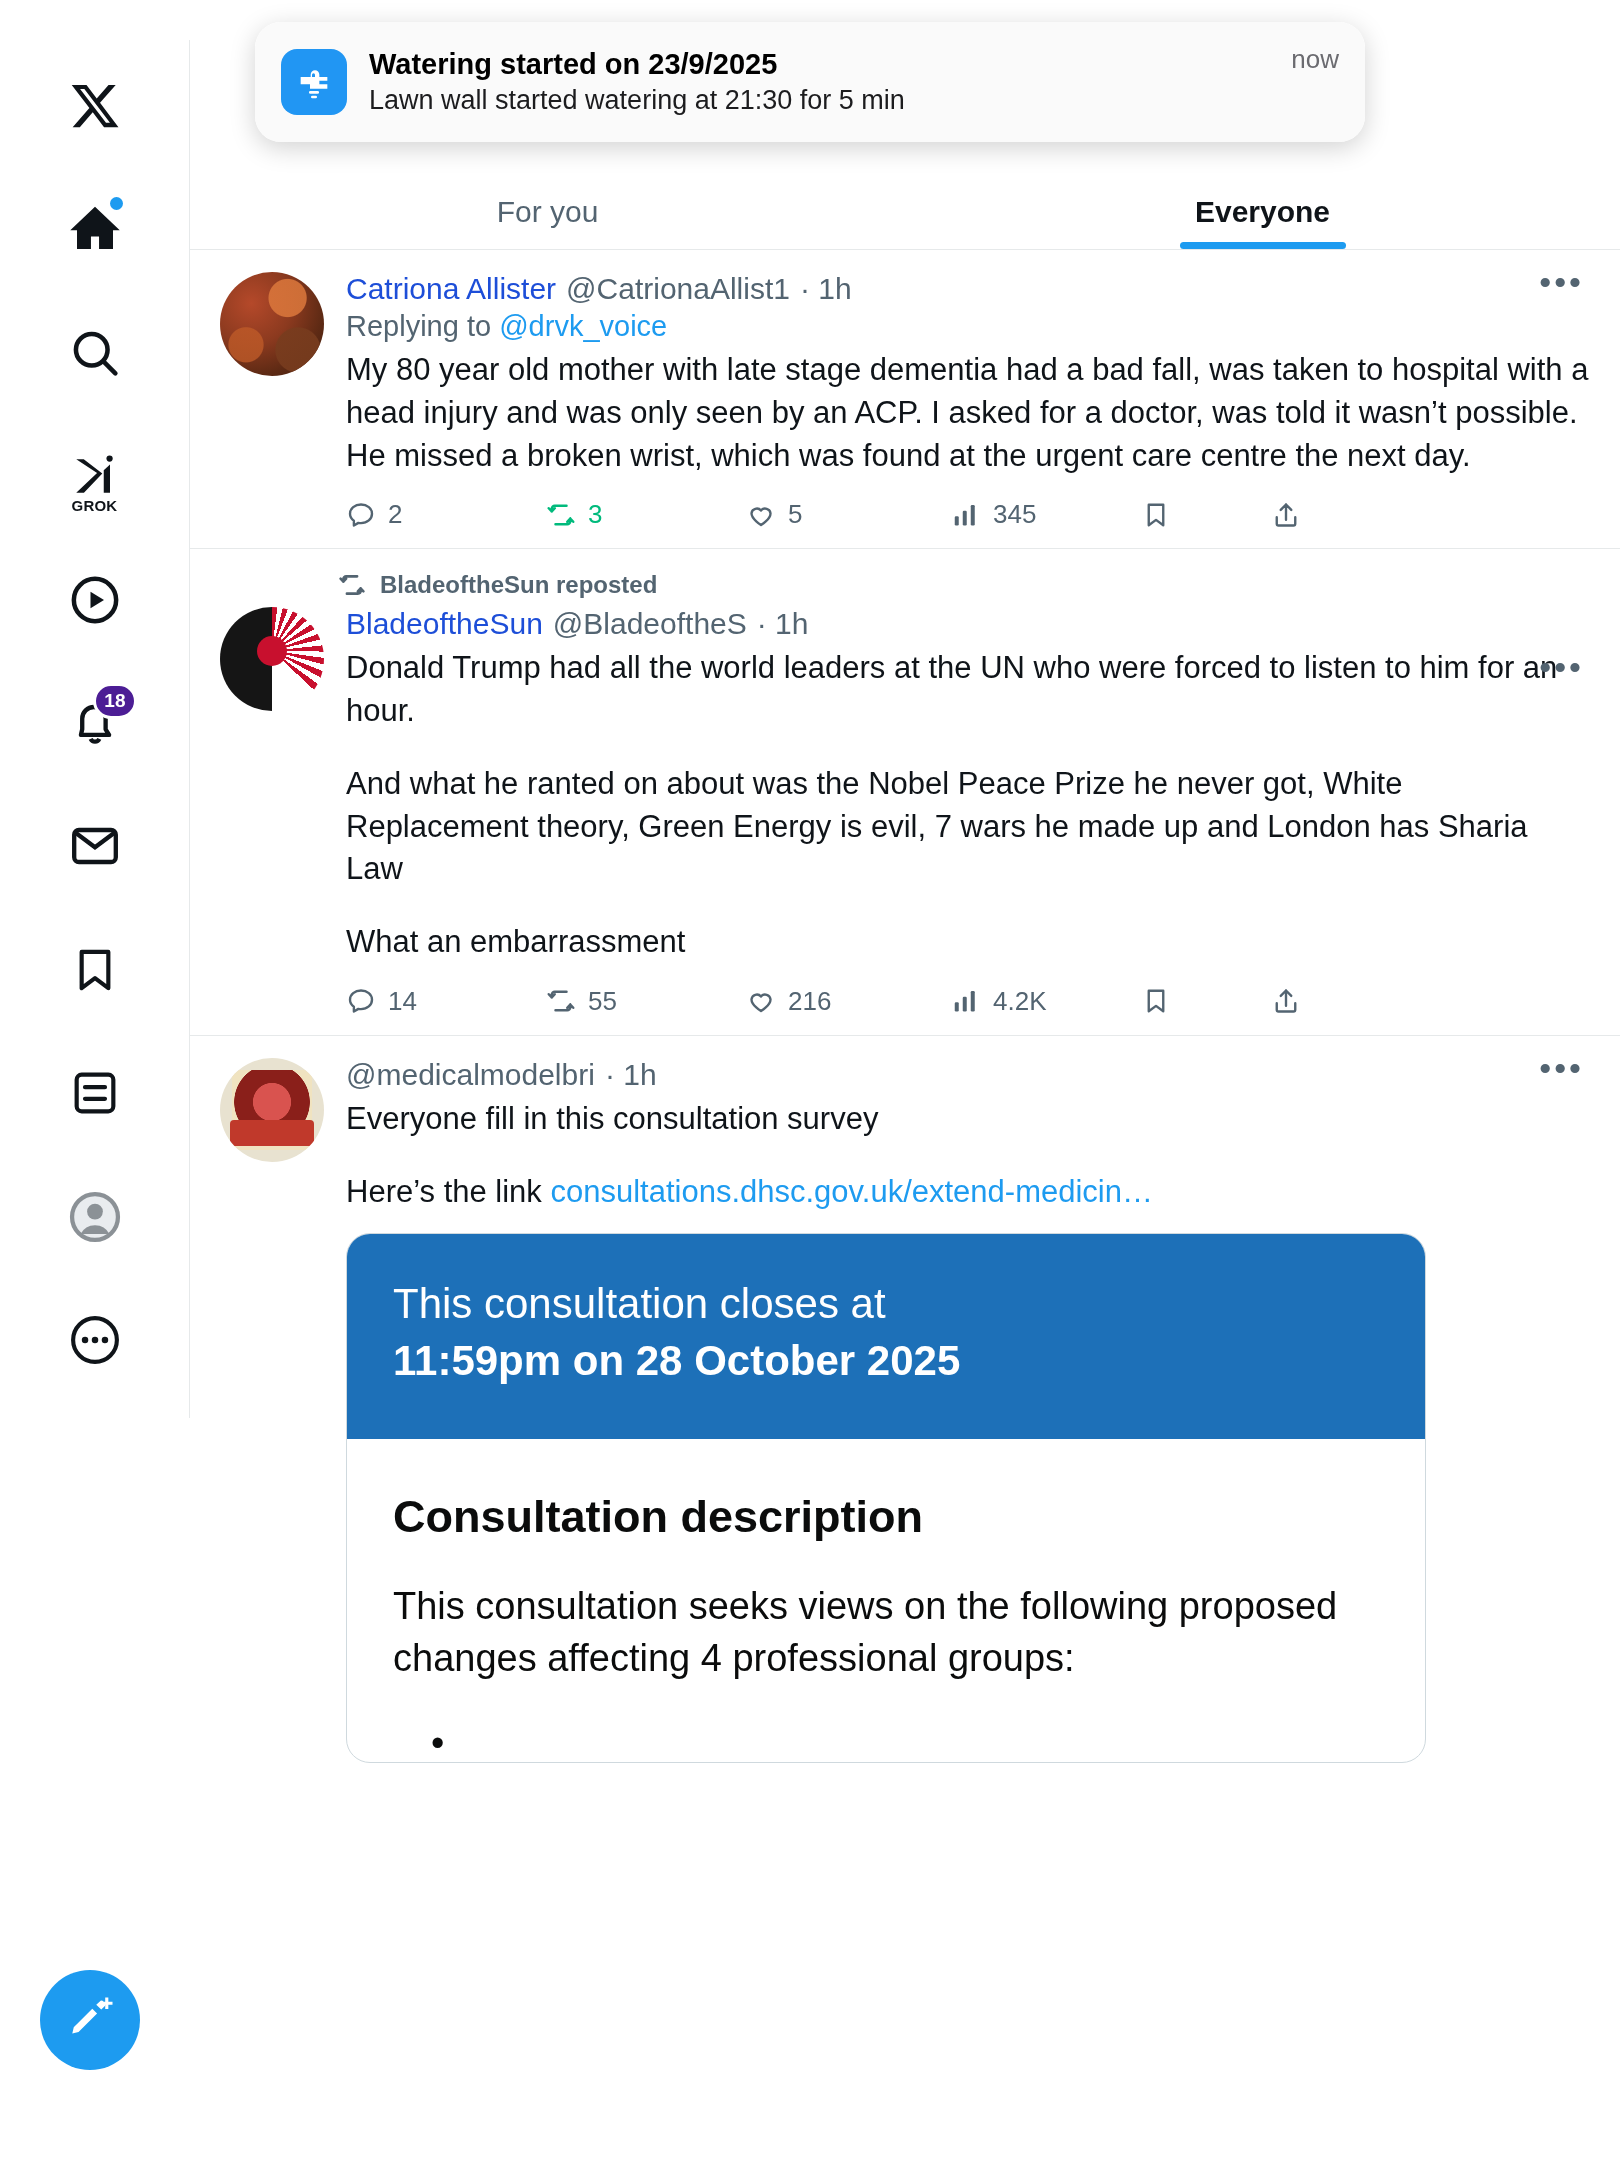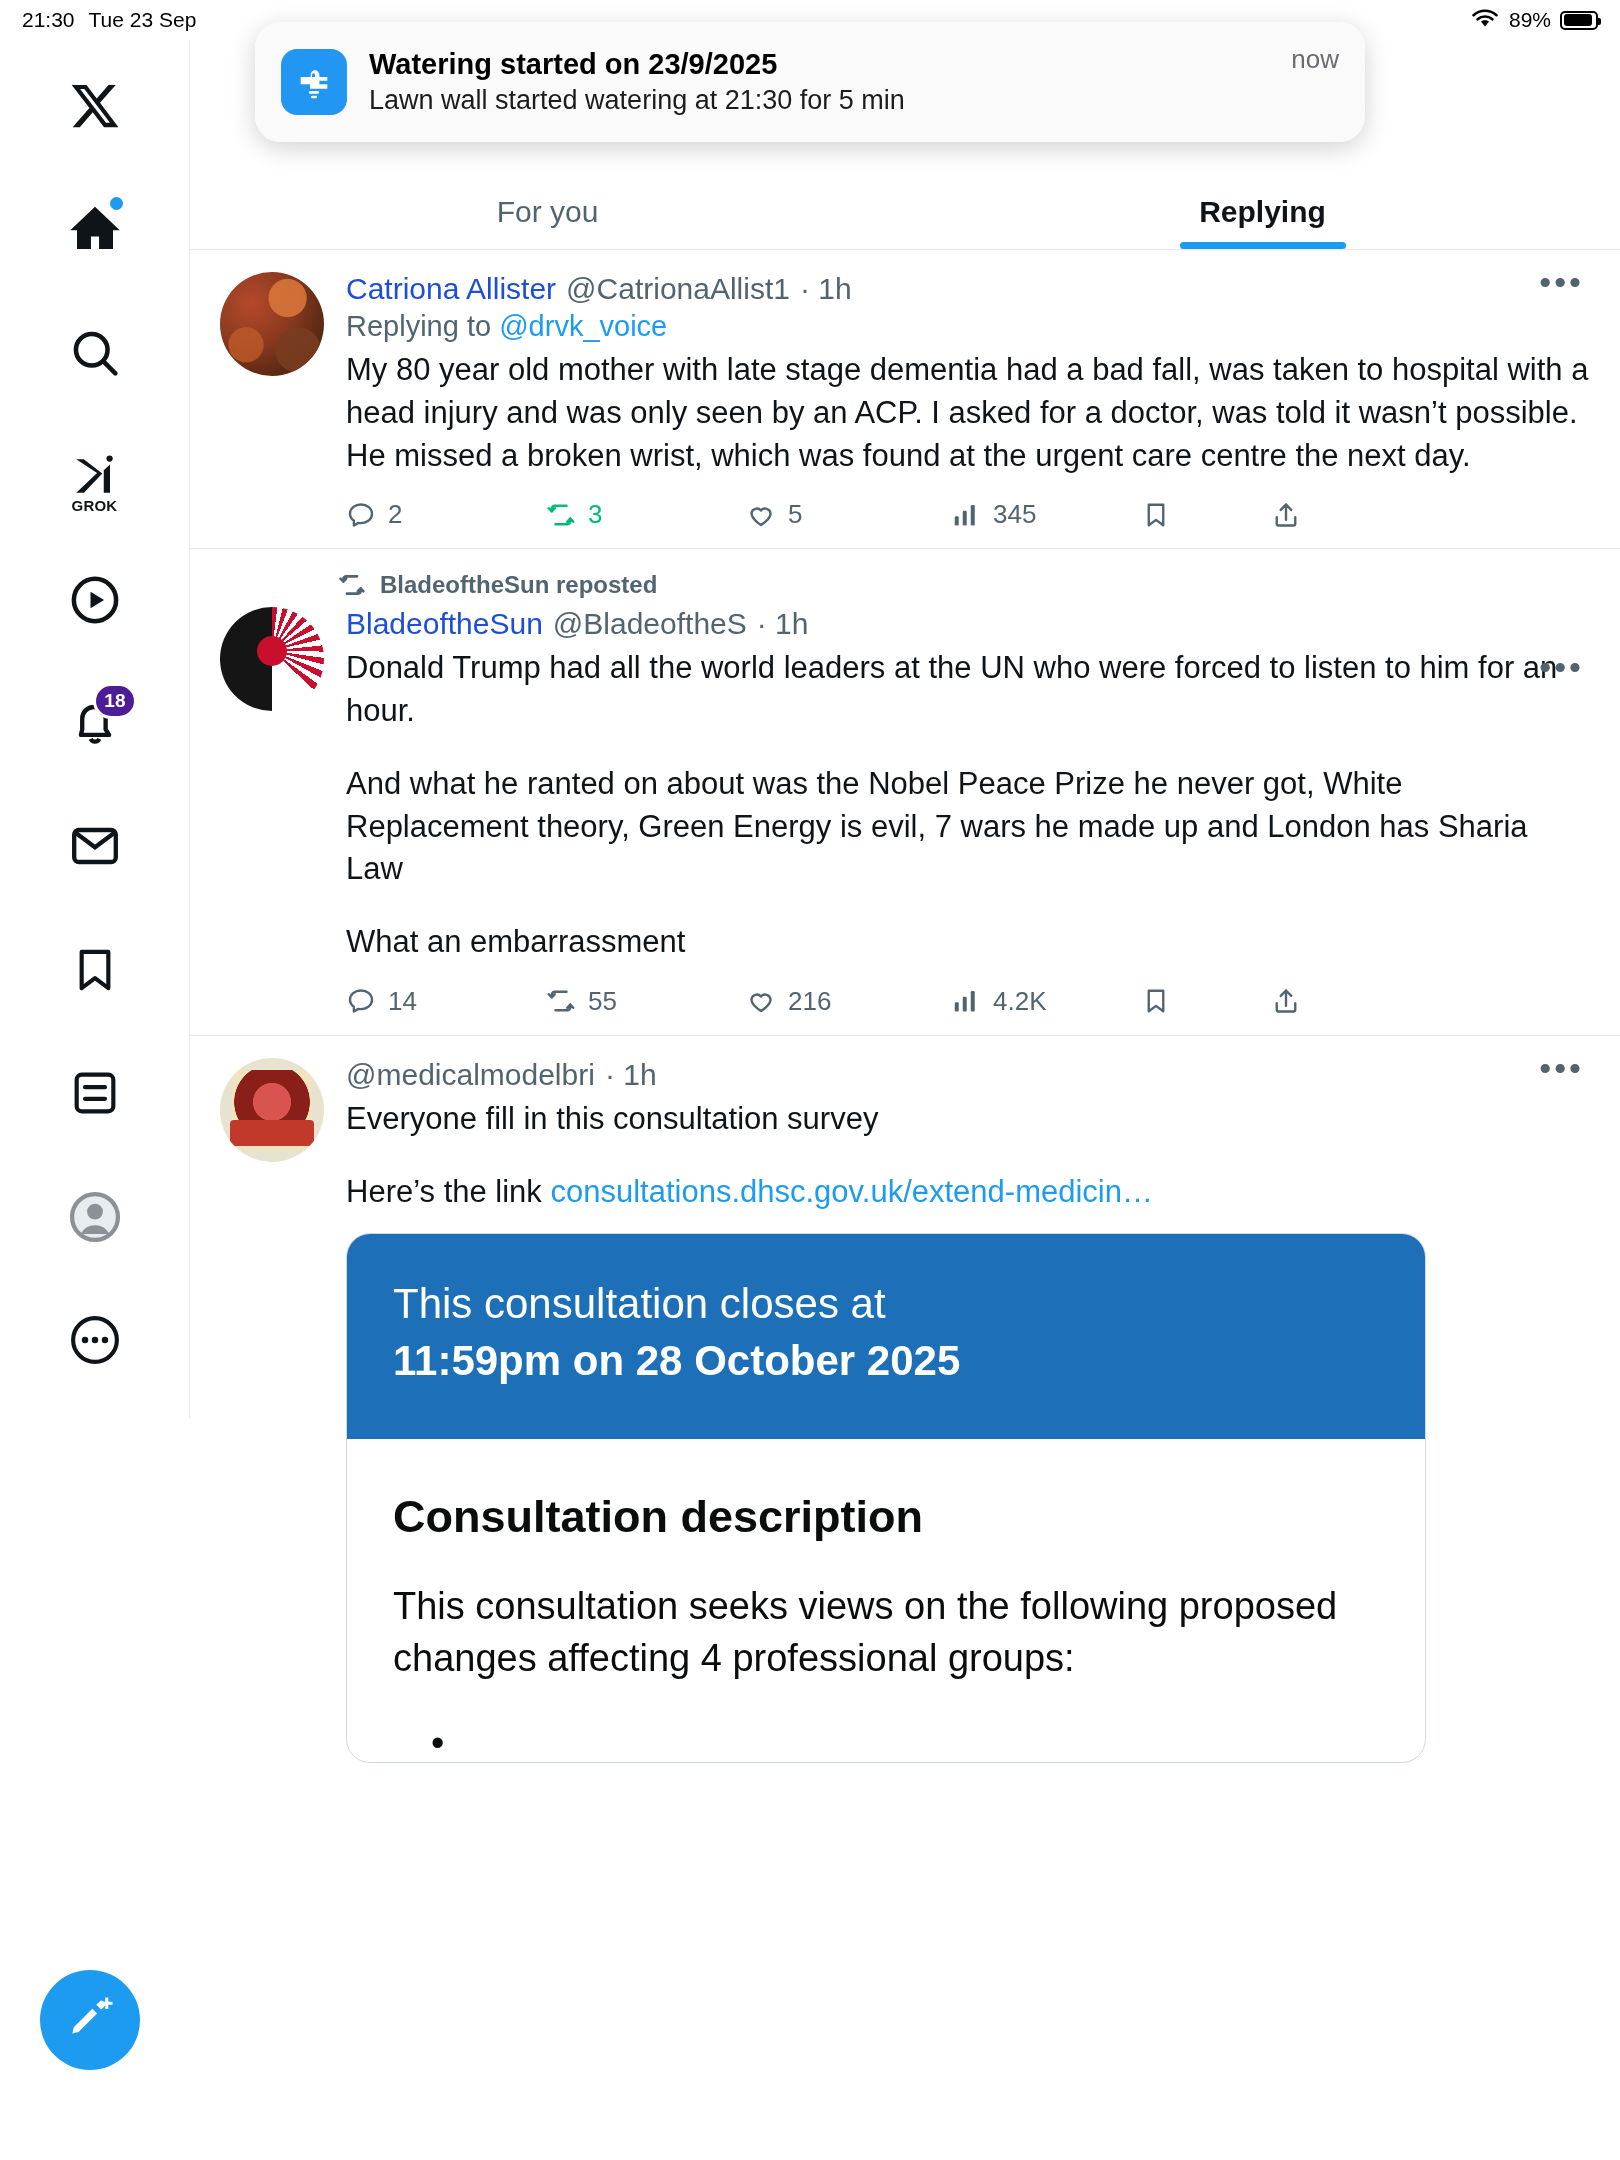--- a/index.html
+++ b/index.html
@@ -184,39 +184,20 @@
   .notif-text { flex: 1; min-width: 0; }
   .notif-title { font-size: 29px; font-weight: 700; color: #000; line-height: 1.25; }
   .notif-sub { font-size: 27px; color: #1c1c1e; line-height: 1.3; margin-top: 1px; }
   .notif-time { font-size: 26px; color: #6b6b70; align-self: flex-start; margin-top: 22px; }
 </style>
 </head>
 <body>
 
 <div id="root">
 
-  <div class="statusbar">
-    <div class="sb-left">
-      <span>21:30</span>
-      <span>Tue 23 Sep</span>
-    </div>
-    <div class="sb-right">
-      <span class="wifi-icon">
-        <svg width="30" height="22" viewBox="0 0 30 22">
-            <path d="M15 19.5l-4-5a6.4 6.4 0 018 0l-4 5z" fill="#000"></path>
-            <path d="M3.5 8.2a17 17 0 0123 0" stroke="#000" stroke-width="2.6" fill="none" stroke-linecap="round"></path>
-            <path d="M7.6 12.3a11.4 11.4 0 0114.8 0" stroke="#000" stroke-width="2.6" fill="none" stroke-linecap="round"></path>
-          </svg>
-      </span>
-      <span>89%</span>
-      <span class="batt">
-          <span class="batt-fill"></span>
-        </span>
-    </div>
-  </div>
 
   <div class="rail">
     <div class="rail-item">
       <svg width="52" height="52" viewBox="0 0 24 24" fill="#0f1419">
           <path d="M18.244 2.25h3.308l-7.227 8.26 8.502 11.24H16.17l-5.214-6.817L4.99 21.75H1.68l7.73-8.835L1.254 2.25H8.08l4.713 6.231zm-1.161 17.52h1.833L7.084 4.126H5.117z"></path>
         </svg>
     </div>
     <div class="rail-item">
       <svg width="54" height="54" viewBox="0 0 24 24" fill="#0f1419">
           <path d="M12 2.1L1 12.5h3v8.4h6.2v-5.6h3.6v5.6H20v-8.4h3L12 2.1z"></path>
@@ -293,21 +274,21 @@
 
   <div class="main">
 
     <div class="hidden-top-text">•••</div>
 
     <div class="tabbar">
       <div class="tab">
         <span>For you</span>
       </div>
       <div class="tab active">
-        <span>Replying</span>
+        <span>Everyone</span>
       </div>
     </div>
 
     <div class="feed">
 
       <div class="tweet">
         <div class="more-btn" style="top:22px">•••</div>
         <div class="tweet-body">
           <div class="avatar av-leaves"></div>
           <div class="tweet-content">

